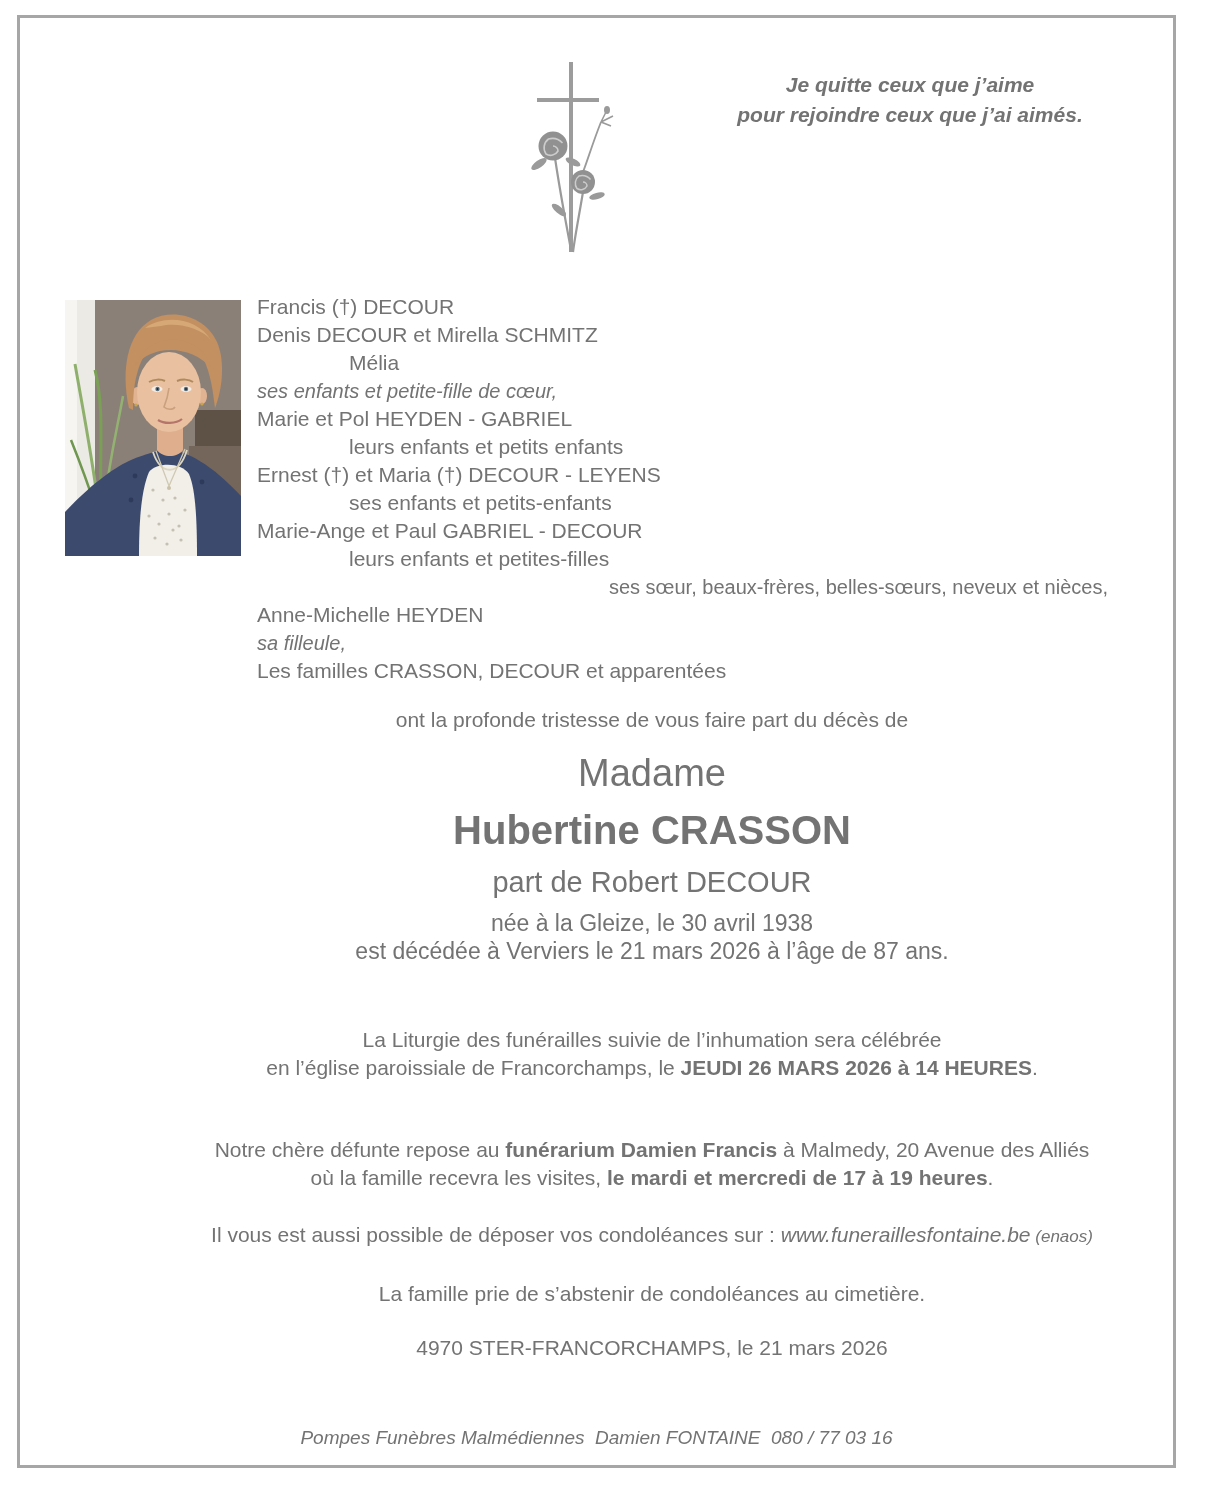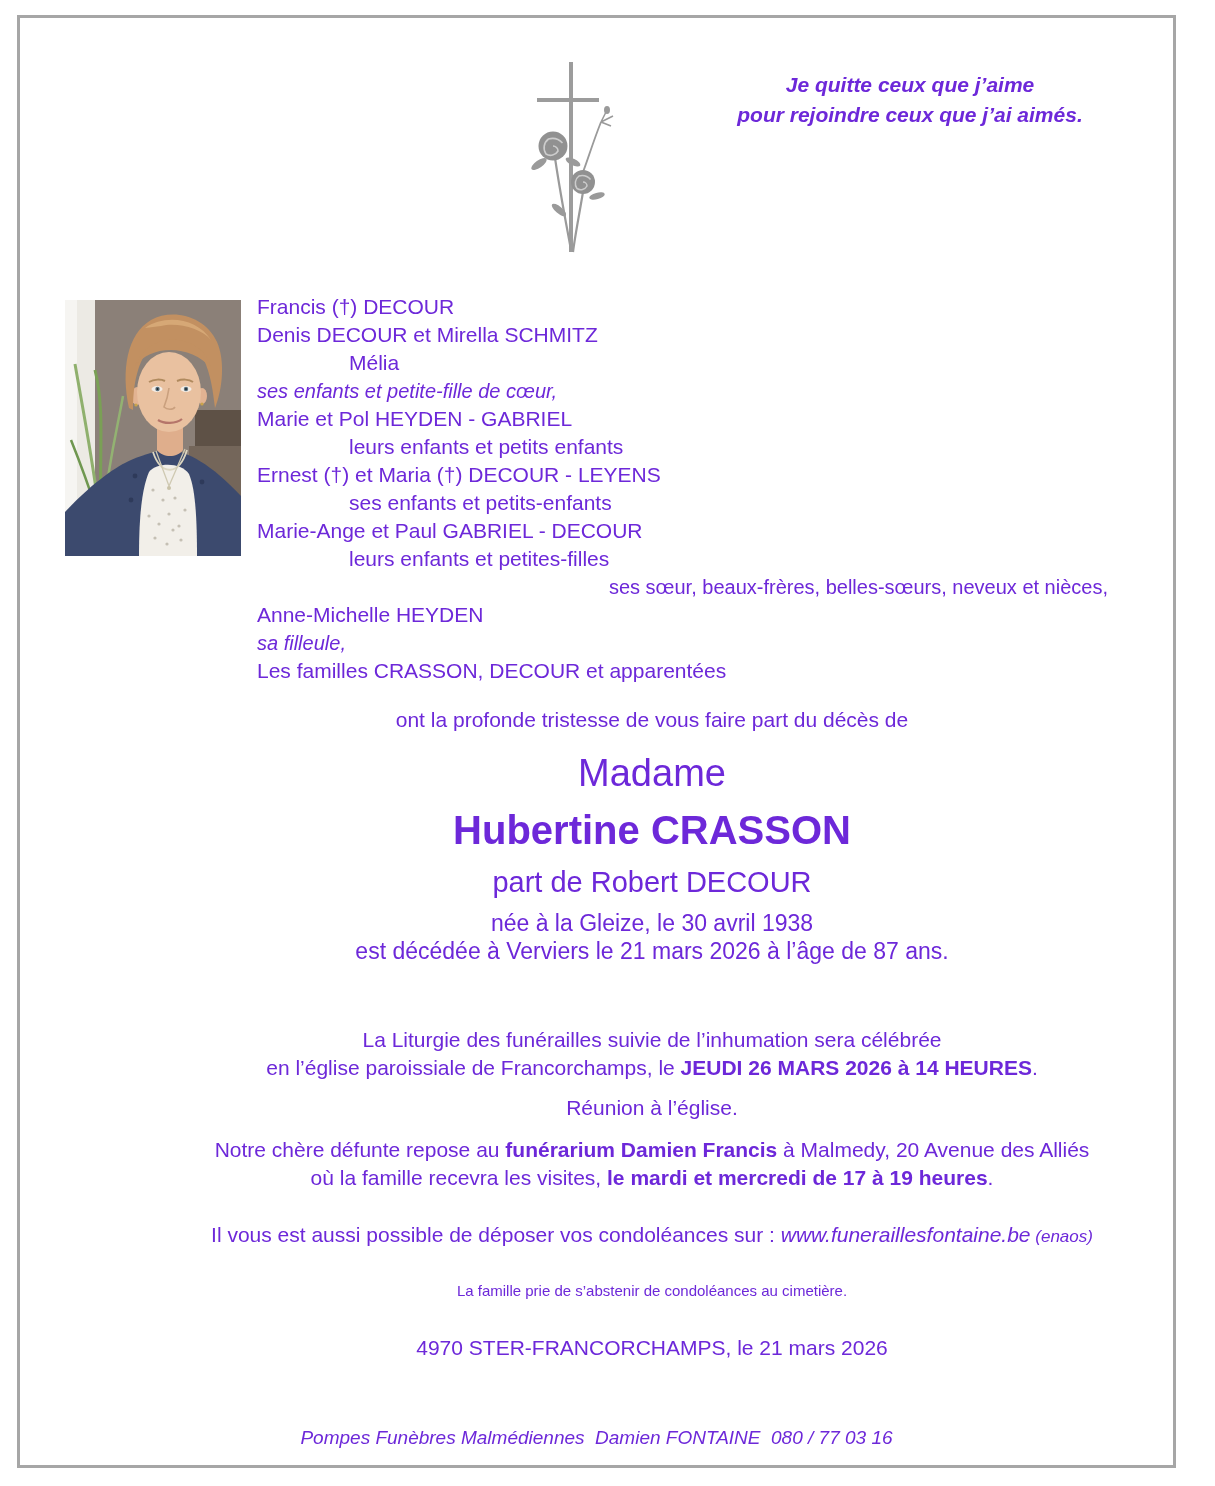--- a/index.html
+++ b/index.html
@@ -1,18 +1,18 @@
 <!DOCTYPE html>
 <html><head>
 <meta charset="utf-8">
 <style>
   html,body{margin:0;padding:0;background:#ffffff;}
   .sheet{
     position:relative;width:1215px;height:1486px;background:#ffffff;
-    font-family:"Liberation Sans",sans-serif;color:#6d28d9;overflow:hidden;
+    font-family:"Liberation Sans",sans-serif;color:#737373;overflow:hidden;
   }
   .frame{
     position:absolute;left:17px;top:15px;width:1159px;height:1453px;
     border:3px solid #a6a6a6;box-sizing:border-box;
   }
   .nw{white-space:nowrap;}
   
   .cross-art{position:absolute;left:531px;top:60px;width:94px;height:198px;}
   .epitaph{
     position:absolute;left:700px;top:70px;width:420px;text-align:center;
@@ -33,21 +33,21 @@
   .defname{top:808px;font-size:40px;font-weight:700;}
   .widow{top:866px;font-size:29px;}
   .born{top:910px;font-size:23px;}
   .died{top:938px;font-size:23px;}
   .lit1{top:1028px;font-size:21px;}
   .lit2{top:1056px;font-size:21px;}
   .meet{top:1096px;font-size:21px;}
   .rep1{top:1138px;font-size:21px;}
   .rep2{top:1166px;font-size:21px;}
   .cond{top:1223px;font-size:21px;}
-  .prie{top:1282px;font-size:15px;}
+  .prie{top:1282px;font-size:21px;}
   .dateline{top:1336px;font-size:21px;}
   .b{font-weight:700;}
   .it{font-style:italic;}
   .small-it{font-style:italic;font-size:17px;}
   .footer{
     position:absolute;left:17px;top:1427px;width:1159px;text-align:center;
     font-style:italic;font-size:19px;white-space:pre;
   }
 </style>
 </head>
@@ -155,21 +155,20 @@
 
   <div class="cline intro nw">ont la profonde tristesse de vous faire part du décès de</div>
   <div class="cline madame nw">Madame</div>
   <div class="cline defname nw">Hubertine CRASSON</div>
   <div class="cline widow nw">part de Robert DECOUR</div>
   <div class="cline born nw">née à la Gleize, le 30 avril 1938</div>
   <div class="cline died nw">est décédée à Verviers le 21 mars 2026 à l’âge de 87 ans.</div>
 
   <div class="cline lit1 nw">La Liturgie des funérailles suivie de l’inhumation sera célébrée</div>
   <div class="cline lit2 nw"><span>en l’église paroissiale de Francorchamps, le </span><span class="b">JEUDI 26 MARS 2026 à 14 HEURES</span><span>.</span></div>
-  <div class="cline meet nw">Réunion à l’église.</div>
 
   <div class="cline rep1 nw"><span>Notre chère défunte repose au </span><span class="b">funérarium Damien Francis</span><span> à Malmedy, 20 Avenue des Alliés</span></div>
   <div class="cline rep2 nw"><span>où la famille recevra les visites, </span><span class="b">le mardi et mercredi de 17 à 19 heures</span><span>.</span></div>
 
   <div class="cline cond nw"><span>Il vous est aussi possible de déposer vos condoléances sur : </span><span class="it">www.funeraillesfontaine.be</span><span class="small-it"> (enaos)</span></div>
 
   <div class="cline prie nw">La famille prie de s’abstenir de condoléances au cimetière.</div>
   <div class="cline dateline nw">4970 STER-FRANCORCHAMPS, le 21 mars 2026</div>
 
   <div class="footer">Pompes Funèbres Malmédiennes  Damien FONTAINE  080 / 77 03 16</div>

